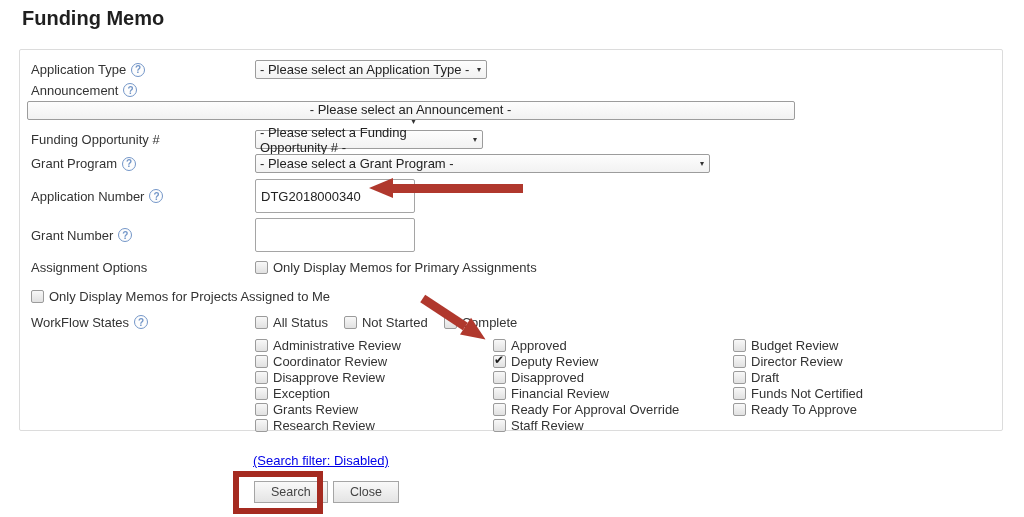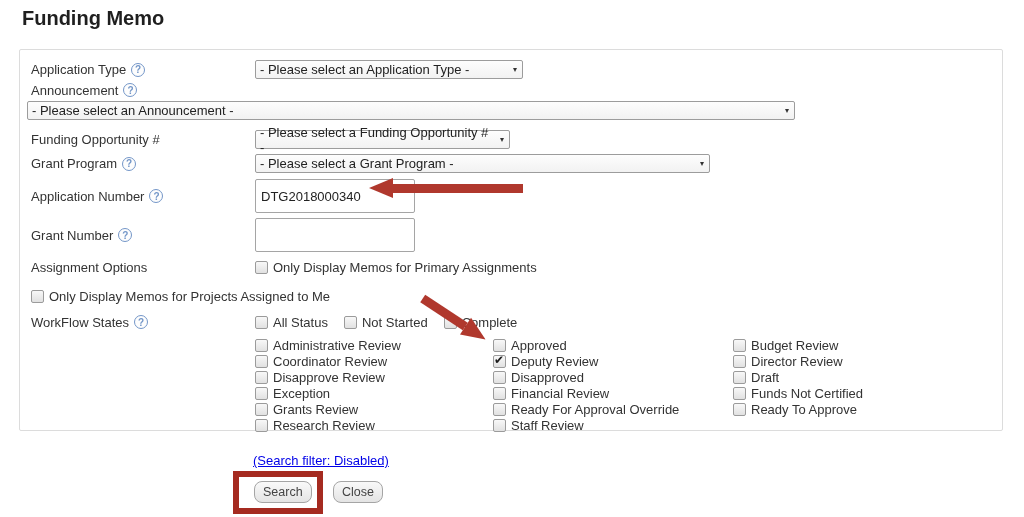--- a/index.html
+++ b/index.html
@@ -65,23 +65,23 @@
     justify-content: space-between;
     height: 19px;
     border: 1px solid #9c9c9c;
     border-radius: 2px;
     background: linear-gradient(#fdfdfd, #f2f2f2);
     padding: 0 5px 0 4px;
     color: #222;
     cursor: pointer;
   }
   .sel-arrow { font-size: 8px; color: #333; margin-left: 6px; }
-  .w-apptype { width: 268px; align-items: center; }
-  .w-announce { width: 768px; margin-left: -4px; }
-  .w-fundopp { width: 255px; }
+  .w-apptype { width: 232px; align-items: center; }
+  .w-announce { width: 768px; margin-left: -4px; flex-direction: column; }
+  .w-fundopp { width: 228px; }
   .w-grantprog { width: 455px; }
   .textbox {
     width: 160px;
     height: 20px;
     border: 1px solid #a5a5a5;
     border-radius: 2px;
     padding: 16px 5px;
     font-size: 13px;
     font-family: "Liberation Sans", sans-serif;
     color: #222;
@@ -128,27 +128,27 @@
     left: 253px;
     top: 453px;
     color: var(--link-blue);
     text-decoration: underline;
     cursor: pointer;
   }
   .btn {
     position: absolute;
     top: 481px;
     height: 22px;
-    padding: 0 8px;
+    padding: 0 16px;
     font-size: 12.5px;
     font-family: "Liberation Sans", sans-serif;
     color: #444;
     background: linear-gradient(#f9f9f9, #e4e4e4);
     border: 1px solid #a5a5a5;
-    border-radius: 8px;
+    border-radius: 0;
     cursor: pointer;
   }
   .btn-search { left: 254px; min-width: 50px; }
   .btn-close { left: 333px; min-width: 36px; }
   
   .arrow {
     position: absolute;
     display: flex;
     align-items: center;
     pointer-events: none;

